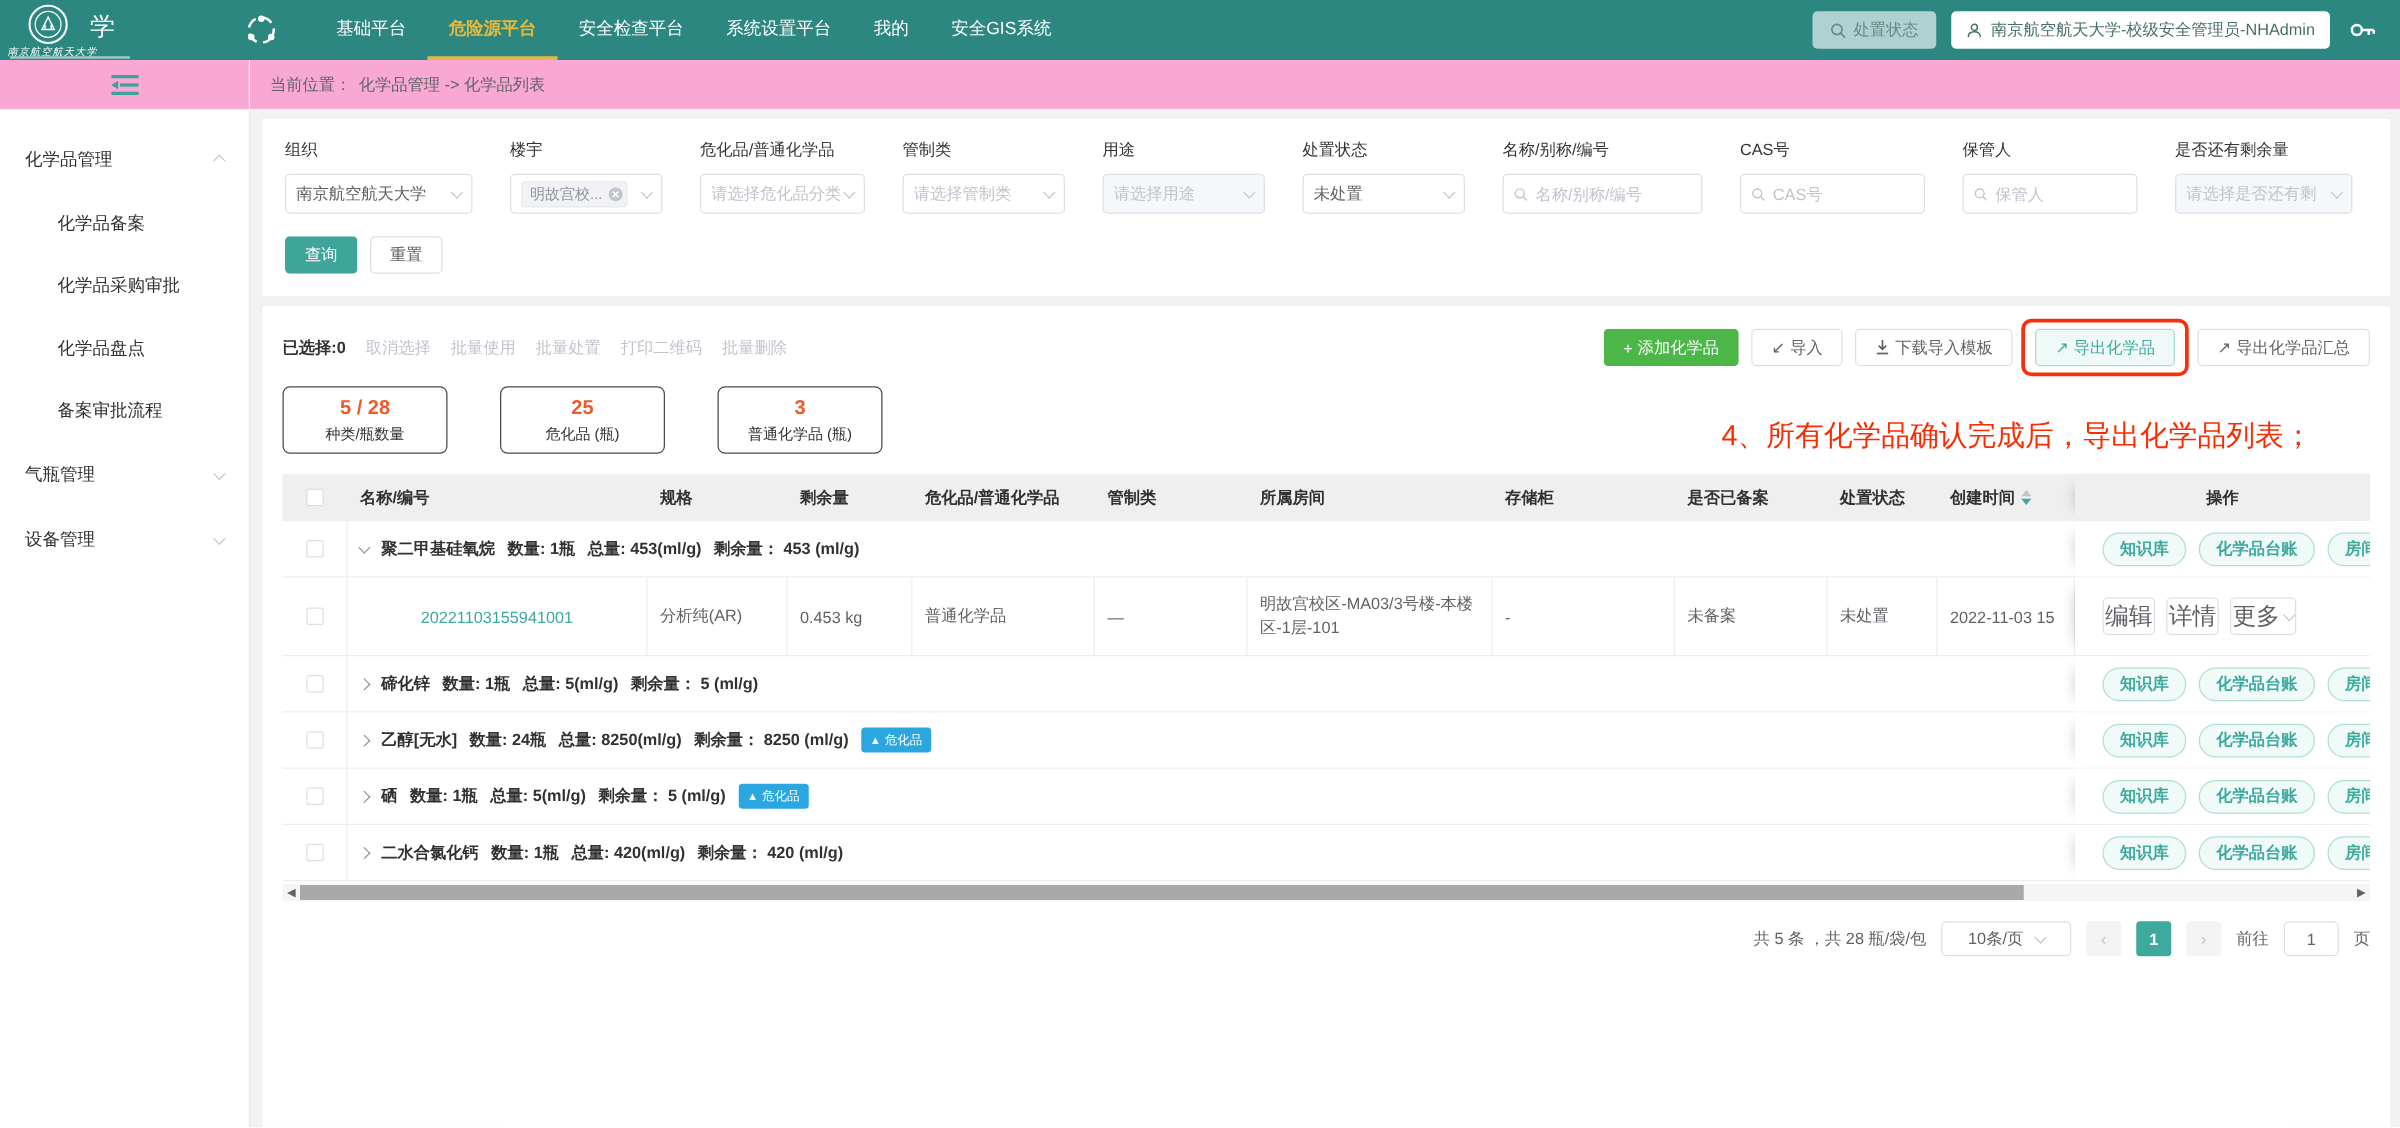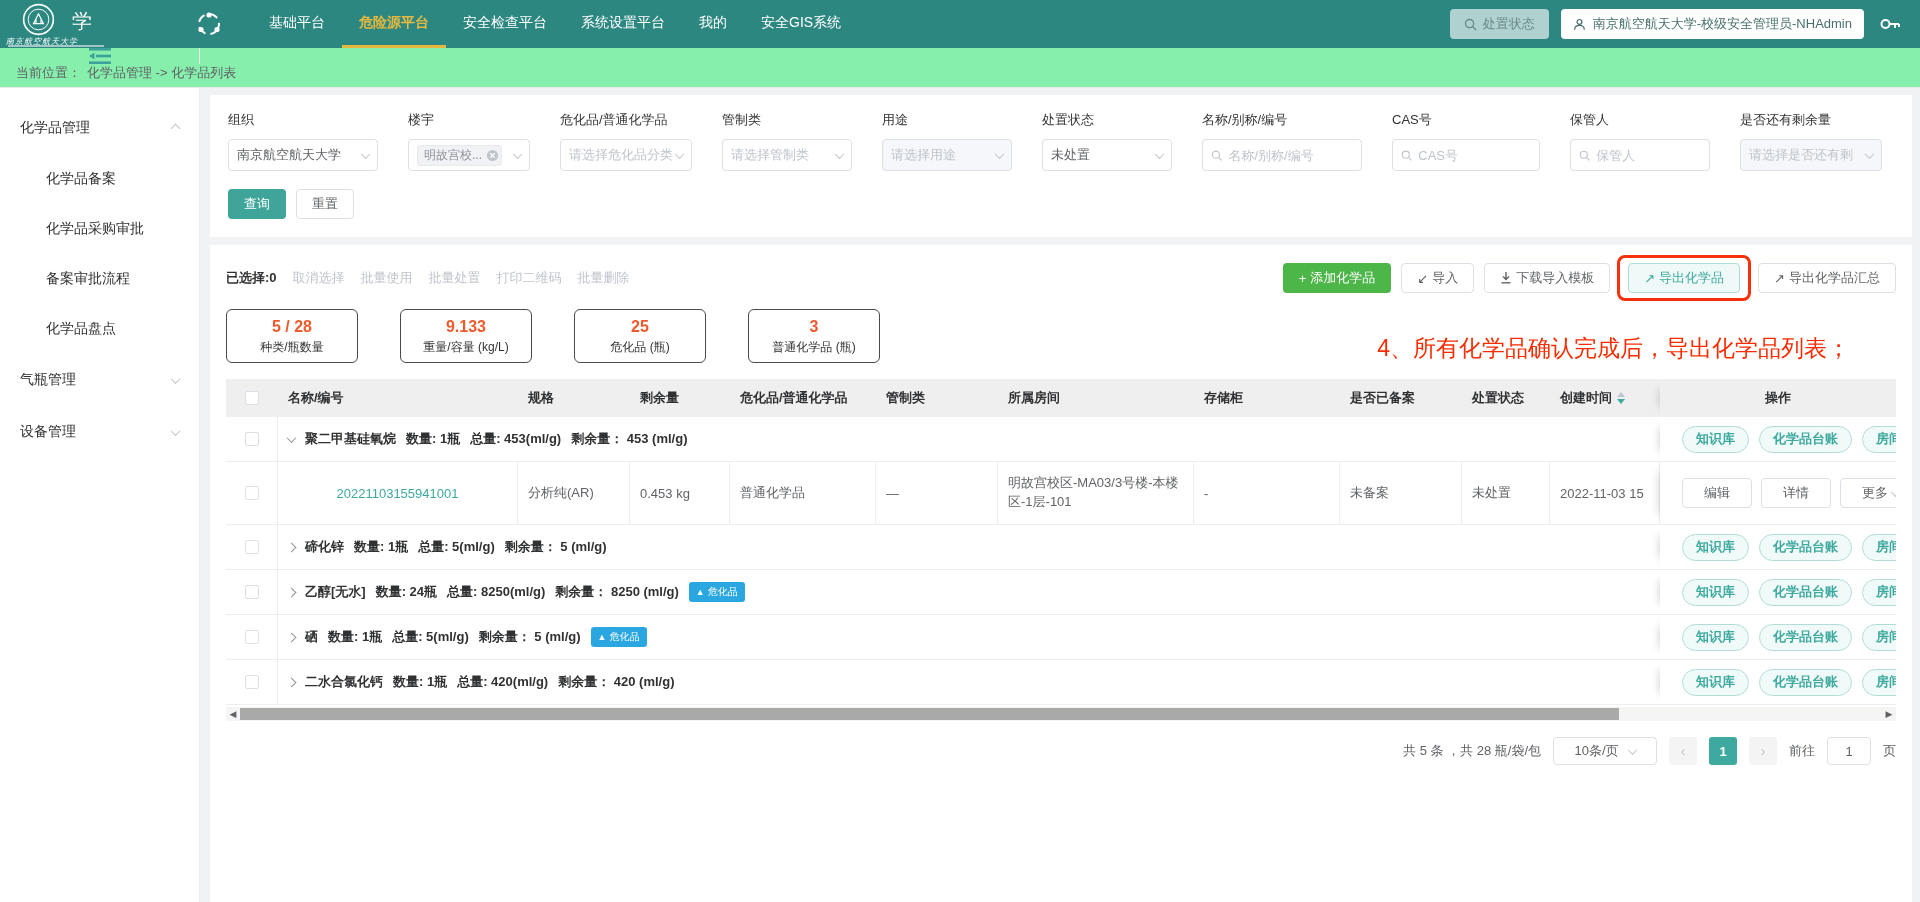--- a/index.html
+++ b/index.html
@@ -15,21 +15,21 @@
   .share-ic { margin:0 0 0 28px; flex:none; }
   .nav-tabs { display:flex; align-items:stretch; height:48px; margin-left:30px; }
   .nav-tab { display:flex; align-items:center; padding:0 17px; color:#fff; font-size:14px; cursor:pointer; border-bottom:3px solid transparent; }
   .nav-tab.active { color:#e5b93f; font-weight:700; border-bottom-color:#e5b93f;text-align:right; }
   .nav-spacer { flex:1; }
   .search-chip { display:flex; align-items:center; gap:6px; background:rgba(255,255,255,.62); border-radius:4px; height:30px; padding:0 14px; color:#6b8886; font-size:13px; cursor:pointer; }
   .user-chip { display:flex; align-items:center; gap:7px; background:#fff; border-radius:4px; height:30px; padding:0 12px; color:#47706c; font-size:13px; margin-left:12px; cursor:pointer; }
   .key-ic { margin-left:14px; cursor:pointer; display:flex; }
 
   
-  .topbar { height:40px; display:flex; align-items:stretch; border-bottom:1px solid #e9e9e9; background:#86efac;flex-direction:column; }
+  .topbar { height:40px; display:flex; align-items:stretch; border-bottom:1px solid #e9e9e9; background:#f9a8d4; }
   .collapse-zone { width:200px; flex:none; display:flex; align-items:center; justify-content:center; border-right:1px solid #ececec; cursor:pointer; }
   .crumb { display:flex; align-items:center; padding-left:16px; font-size:13px; color:#606266; gap:6px; }
 
   
   .main { display:flex; height:814px; }
   .sidebar { width:200px; flex:none; background:#fff; border-right:1px solid #ececec; padding-top:14px; }
   .side-parent { height:52px; display:flex; align-items:center; justify-content:space-between; padding:0 20px; font-size:14px; color:#303133; cursor:pointer; }
   .side-child { height:50px; display:flex; align-items:center; padding-left:46px; font-size:14px; color:#303133; cursor:pointer; }
   .side-child.active { background:#e2f3f1; color:#38a296; border-right:4px solid #38a296; }
 
@@ -81,21 +81,21 @@
   .head .td-op { background:#efefef; justify-content:center; padding-left:10px; }
   .row-group { min-height:44px; }
   .row-group .td { min-height:44px; }
   .row-group .td-check { border-right:1px solid #ebeef5; }
   .row-detail .td { min-height:62px; border-right:1px solid #ebeef5; }
   .row-detail .td-op { border-right:none; }
   .td-center { justify-content:center; text-align:center; }
   .link { color:#3da99f; cursor:pointer; }
   .room-cell { line-height:1.45; white-space:normal; }
   .pill { display:inline-flex; align-items:center; height:27px; padding:0 13px; border:1px solid #b2ddd6; background:#f0faf8; color:#3da99f; border-radius:14px; font-size:13px; margin-right:10px; cursor:pointer; font-weight:700; white-space:nowrap; flex:none; }
-  .mini-btn { display:inline-flex; align-items:center; gap:4px; height:30px; padding:0 21px; border:1px solid #dcdfe6; border-radius:4px; background:#fff; color:#606266; font-size:13px; margin-right:9px; cursor:pointer; font-weight:400; }
+  .mini-btn { display:inline-flex; align-items:center; gap:4px; height:30px; padding:0 1px; border:1px solid #dcdfe6; border-radius:4px; background:#fff; color:#606266; font-size:19px; margin-right:9px; cursor:pointer; font-weight:400; }
   .badge { display:inline-flex; align-items:center; gap:3px; background:#2aa7e0; color:#fff; font-size:10px; border-radius:3px; padding:3px 7px; font-weight:400; }
   .badge .tri { font-size:9px; }
   .sort { display:inline-flex; flex-direction:column; margin-left:5px; gap:2px; cursor:pointer; }
   .car-up { width:0; height:0; border-left:4px solid transparent; border-right:4px solid transparent; border-bottom:5px solid #c0c4cc; }
   .car-dn { width:0; height:0; border-left:4px solid transparent; border-right:4px solid transparent; border-top:5px solid #3da99f; }
 
   
   .chev { width:7px; height:7px; border-right:1.5px solid #c0c4cc; border-bottom:1.5px solid #c0c4cc; display:inline-block; flex:none; }
   .chev.down { transform:rotate(45deg) translate(-1px,-1px); }
   .chev.up { transform:rotate(-135deg); }
@@ -185,22 +185,22 @@
 
 <div class="main">
 
   <div class="sidebar">
     <div class="side-parent">
       <span>化学品管理</span>
       <span class="chev up"></span>
     </div>
     <div class="side-child">化学品备案</div>
     <div class="side-child">化学品采购审批</div>
+    <div class="side-child">化学品盘点</div>
     <div class="side-child">备案审批流程</div>
-    <div class="side-child">化学品盘点</div>
     <div class="side-parent">
       <span>气瓶管理</span>
       <span class="chev down"></span>
     </div>
     <div class="side-parent">
       <span>设备管理</span>
       <span class="chev down"></span>
     </div>
   </div>
 
@@ -336,24 +336,20 @@
             <span>↗</span>
             <span>导出化学品汇总</span>
           </div>
         </div>
       </div>
 
       <div class="stats-row">
         <div class="stat-box">
           <div class="stat-val">5 / 28</div>
           <div class="stat-lbl">种类/瓶数量</div>
-        </div>
-        <div class="stat-box">
-          <div class="stat-val">9.133</div>
-          <div class="stat-lbl">重量/容量 (kg/L)</div>
         </div>
         <div class="stat-box">
           <div class="stat-val">25</div>
           <div class="stat-lbl">危化品 (瓶)</div>
         </div>
         <div class="stat-box">
           <div class="stat-val">3</div>
           <div class="stat-lbl">普通化学品 (瓶)</div>
         </div>
       </div>

